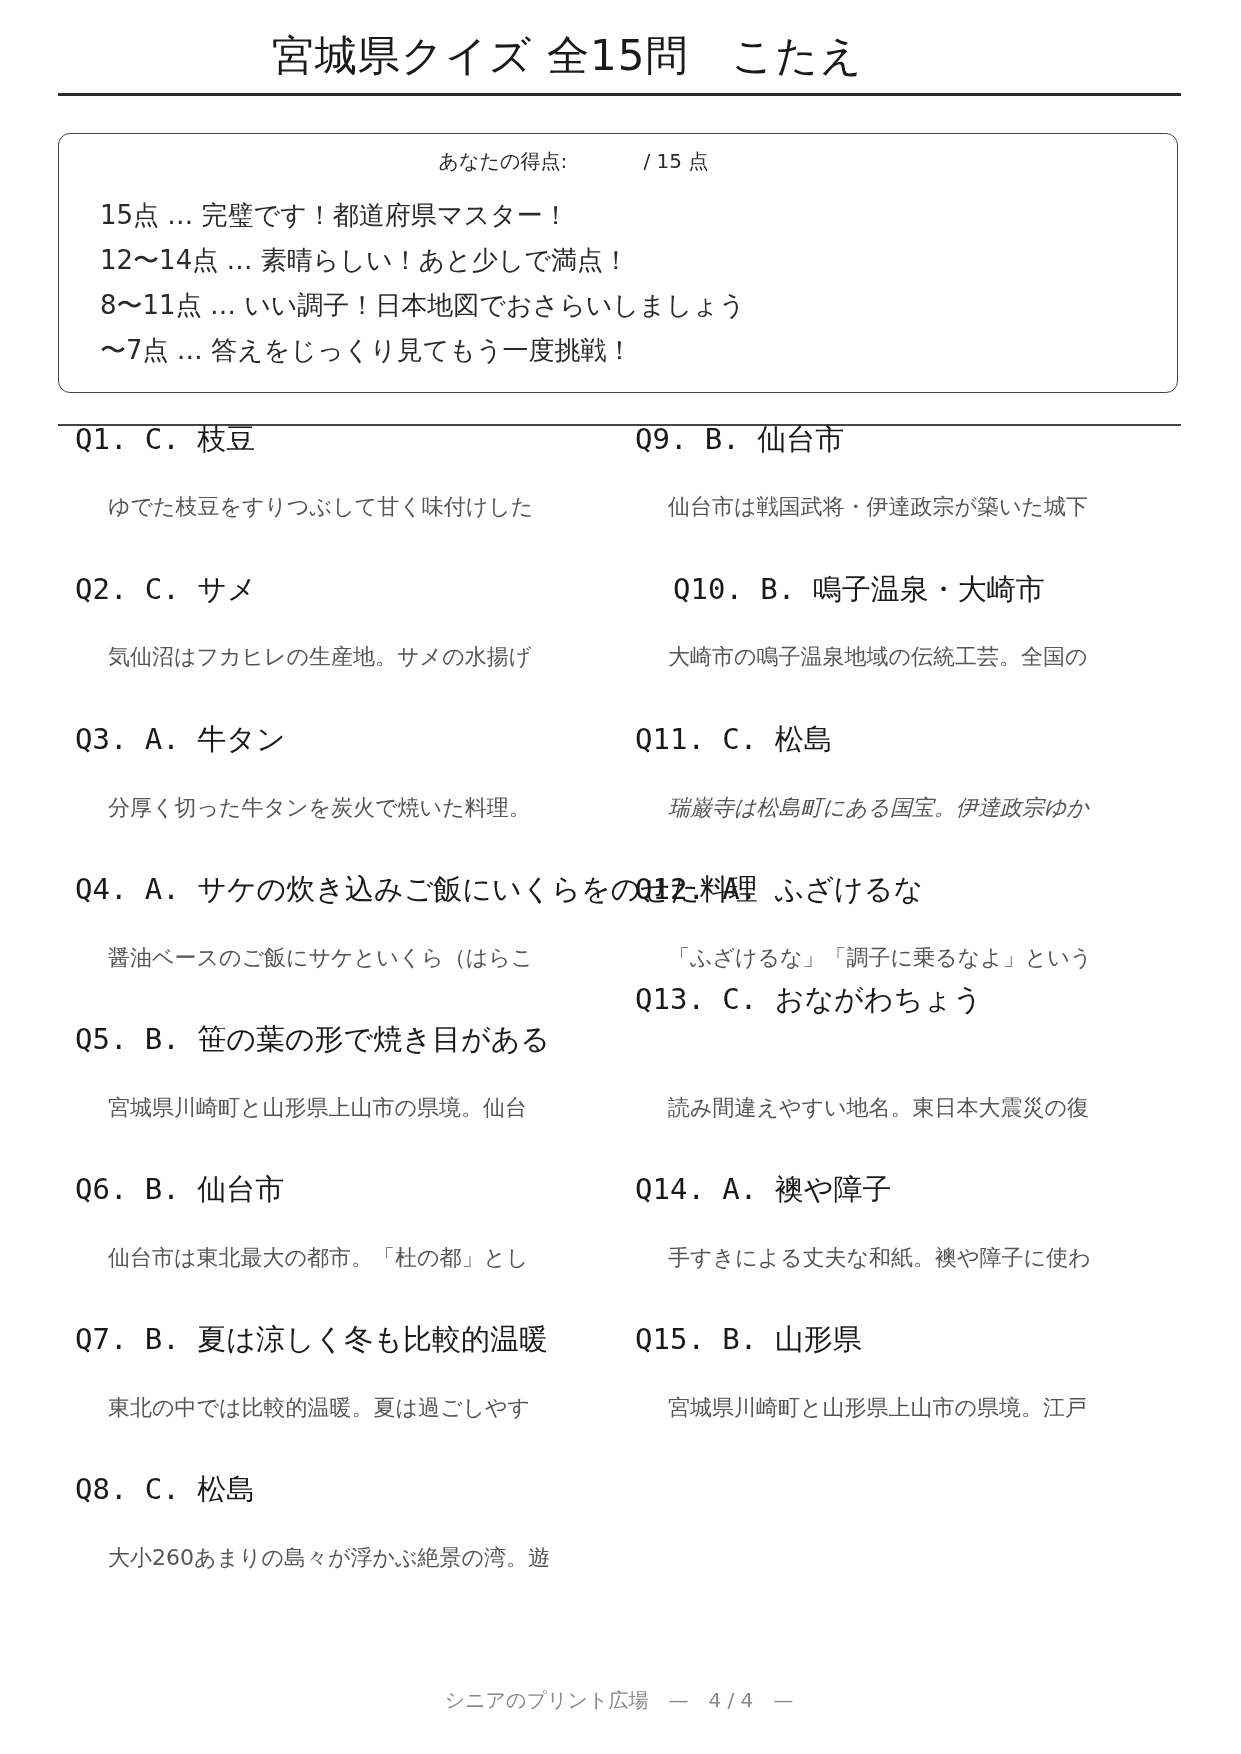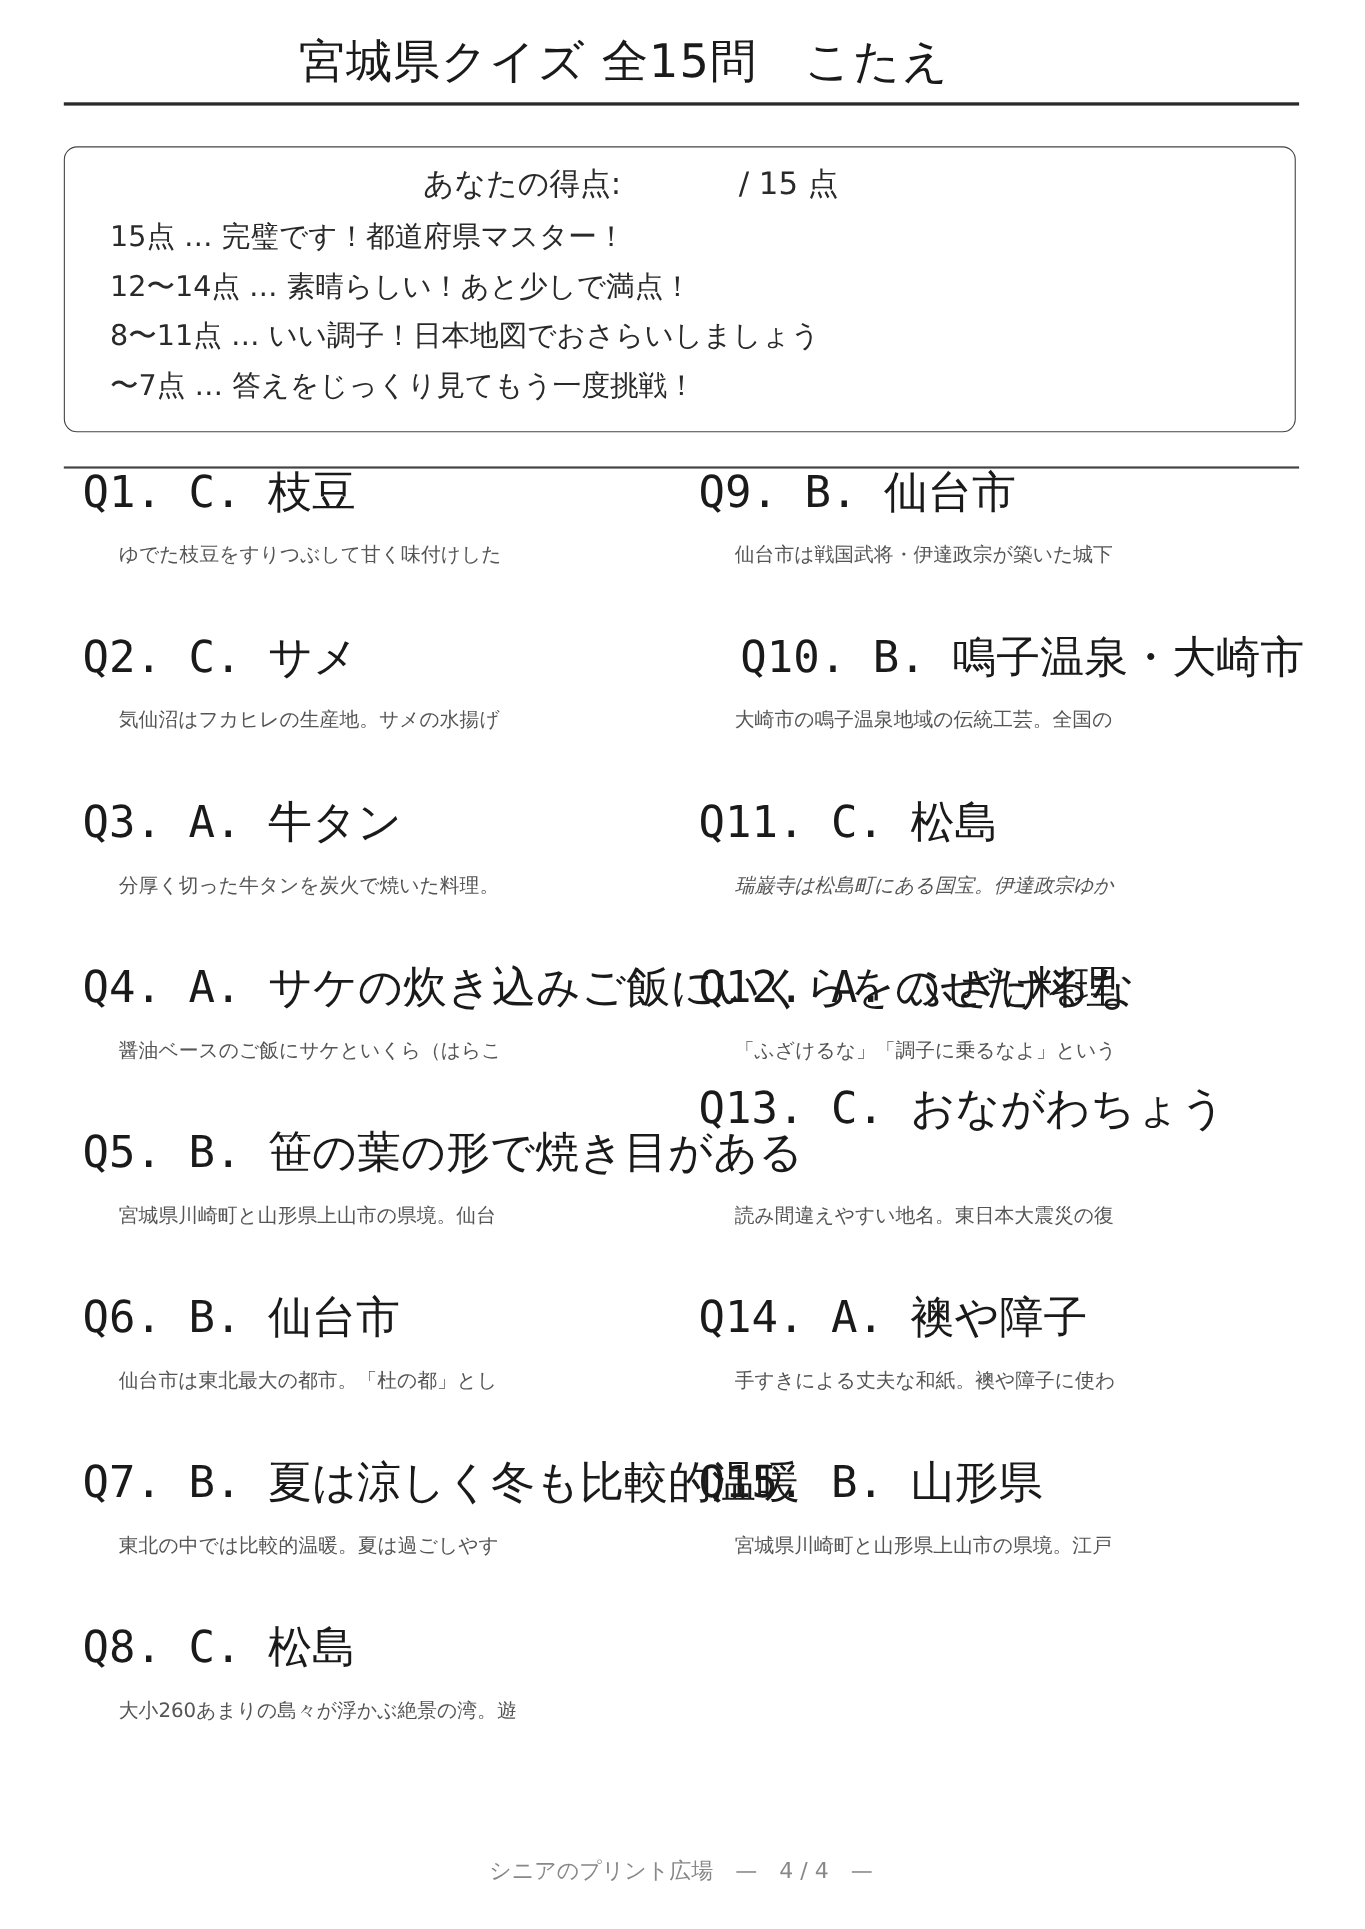--- a/index.html
+++ b/index.html
@@ -4,27 +4,27 @@
   <style>
     html, body { margin: 0; padding: 0; background: #ffffff; }
     body { width: 1241px; height: 1754px; position: relative; overflow: hidden;
            font-family: "DejaVu Sans", "Liberation Sans", sans-serif; color: #222; }
     .title { position: absolute; top: 28px; left: 0; width: 1135px; text-align: center;
              font-size: 42px; letter-spacing: 1px; color: #1a1a1a; }
     .title-rule { position: absolute; top: 93px; left: 58px; width: 1123px; height: 3px; background: #2a2a2a; }
     .score-box { position: absolute; top: 133px; left: 58px; width: 1120px; height: 260px;
                  border: 1.5px solid #444; border-radius: 12px; box-sizing: border-box; }
     .score-line { position: absolute; top: 148px; left: 0; width: 1147px; text-align: center;
-                  font-size: 28px; color: #2a2a2a; white-space: pre; }
+                  font-size: 20px; color: #2a2a2a; white-space: pre; }
     .tier { position: absolute; left: 100px; font-size: 26px; color: #2a2a2a; white-space: pre; }
     .section-rule { position: absolute; top: 424px; left: 58px; width: 1123px; height: 2px; background: #444; }
     .q-head { position: absolute; font-family: "DejaVu Sans Mono", "Liberation Mono", monospace;
-              font-size: 40px; color: #1a1a1a; white-space: nowrap; }
+              font-size: 29px; color: #1a1a1a; white-space: nowrap; }
     .q-head .ans { font-family: "DejaVu Sans", "Liberation Sans", sans-serif; }
-    .q-exp { position: absolute; font-size: 18px; color: #555; white-space: nowrap; }
+    .q-exp { position: absolute; font-size: 22px; color: #555; white-space: nowrap; }
     .left-col .q-head { left: 75px; }
     .left-col .q-exp { left: 108px; }
     .right-col .q-head { left: 635px; }
     .right-col .q-exp { left: 668px; }
     .footer { position: absolute; top: 1687px; left: 0; width: 1238px; text-align: center;
               font-size: 20px; color: #888; white-space: pre; }
   </style>
 </head>
 <body>
 

